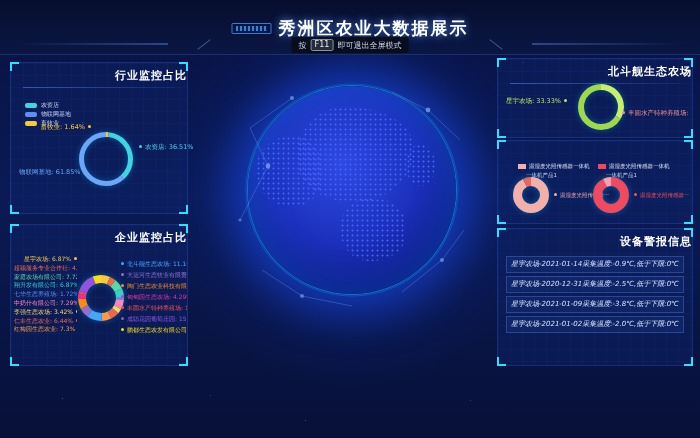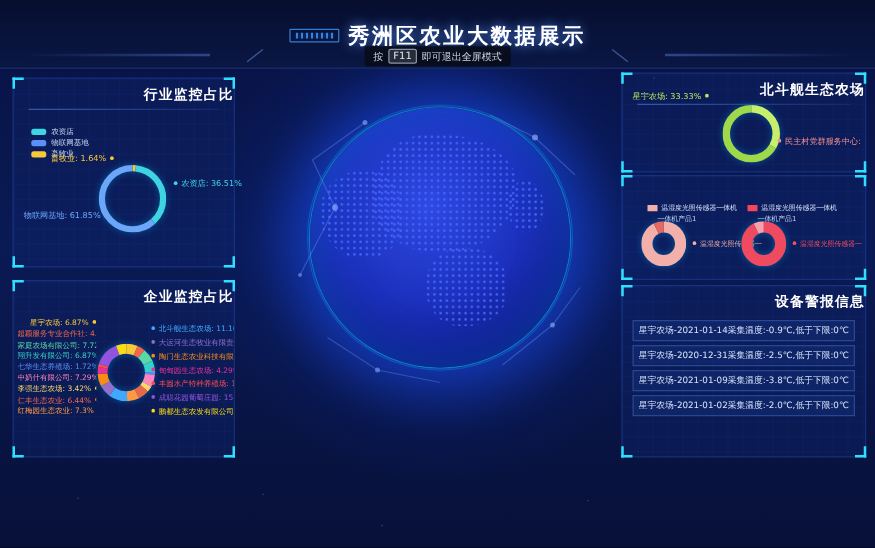--- a/index.html
+++ b/index.html
@@ -89,42 +89,42 @@
   
   .ent-donut{left:67px;top:50px;}
   .elist{list-style:none;margin:0;padding:0;position:absolute;font-size:6px;}
   .elist li{white-space:nowrap;overflow:hidden;}
   .elist.left{left:3px;top:30px;width:63px;text-align:right;}
   .elist.left li{height:8.8px;line-height:8.8px;}
   .elist.right{left:110px;top:33px;width:66px;text-align:left;}
   .elist.right li{height:11px;line-height:11px;}
   
   .dev-donut{left:80px;top:25px;}
-  .dl1{left:8px;top:14px;}
+  .dl1{left:8px;top:38px;}
   .dl2{left:124px;top:50px;width:70px;overflow:hidden;}
   
   .cttl{position:relative;width:86px;margin:5px auto 0;text-align:center;font-size:10px;font-weight:bold;
     color:#ff8f8f;border:1px solid rgba(90,160,255,.75);background:rgba(30,70,160,.5);
     box-shadow:0 0 7px rgba(80,150,255,.65);padding:1px 0;letter-spacing:1px;}
   .cg{position:absolute;top:22px;height:60px;}
   .cg1{left:14px;width:90px;}
   .cg2{left:94px;width:100px;}
   .crow{position:absolute;display:flex;align-items:center;gap:3px;font-size:5.5px;
     color:#dfe7ff;white-space:nowrap;}
   .crow.r1{left:6px;top:0;}
   .crow.r2{left:14px;top:9px;color:#c3cdEC;}
   .sw2{display:inline-block;width:8px;height:5px;}
   .cat-donut{left:1px;top:14px;}
   .cside{position:absolute;left:42px;top:29px;font-size:5.5px;white-space:nowrap;
     overflow:hidden;max-width:56px;}
   
   .arow{position:relative;margin:0 8px 3px;height:15px;line-height:15px;font-size:7px;
     text-align:center;color:#d8e4ff;background:rgba(25,60,140,.30);
     border:1px solid rgba(85,135,235,.35);white-space:nowrap;overflow:hidden;}
-  .alist{margin-top:7px;}
+  .alist{margin-top:7px;font-style:italic;}
 </style>
 </head>
 <body>
 
 <div class="stage">
   <i class="stars"></i>
 
   <header class="hdr">
     <i class="hline l"></i>
     <i class="hline r"></i>
@@ -242,21 +242,21 @@
     <i class="frame"></i>
     <h2 class="ptitle">北斗舰生态农场</h2>
     <div class="sep"></div>
     <div class="donut dev-donut">
         <svg width="46" height="46" viewBox="0 0 46 46">
           <circle cx="23" cy="23" r="20" fill="none" stroke="#c7ef6b" stroke-width="6" stroke-dasharray="41.88 125.66" stroke-dashoffset="0.00" transform="rotate(-90 23 23)"></circle>
           <circle cx="23" cy="23" r="20" fill="none" stroke="#9fd848" stroke-width="6" stroke-dasharray="83.78 125.66" stroke-dashoffset="-41.88" transform="rotate(-90 23 23)"></circle>
         </svg>
       </div>
     <span class="lbl dl1 dot-r" style="color: rgb(181, 232, 92);">星宇农场: 33.33%</span>
-    <span class="lbl dl2 dot-l" style="color: rgb(239, 143, 143);">民主村党群服务中心:</span>
+    <span class="lbl dl2 dot-l" style="color: rgb(239, 143, 143);">丰圆水产特种养殖场:</span>
   </section>
 
   <section class="panel p-category">
     <i class="frame"></i>
     <div class="cg cg1">
       <div class="crow r1">
         <i class="sw2" style="background: rgb(243, 176, 171);"></i>
         <span>温湿度光照传感器一体机</span>
       </div>
       <div class="crow r2">

